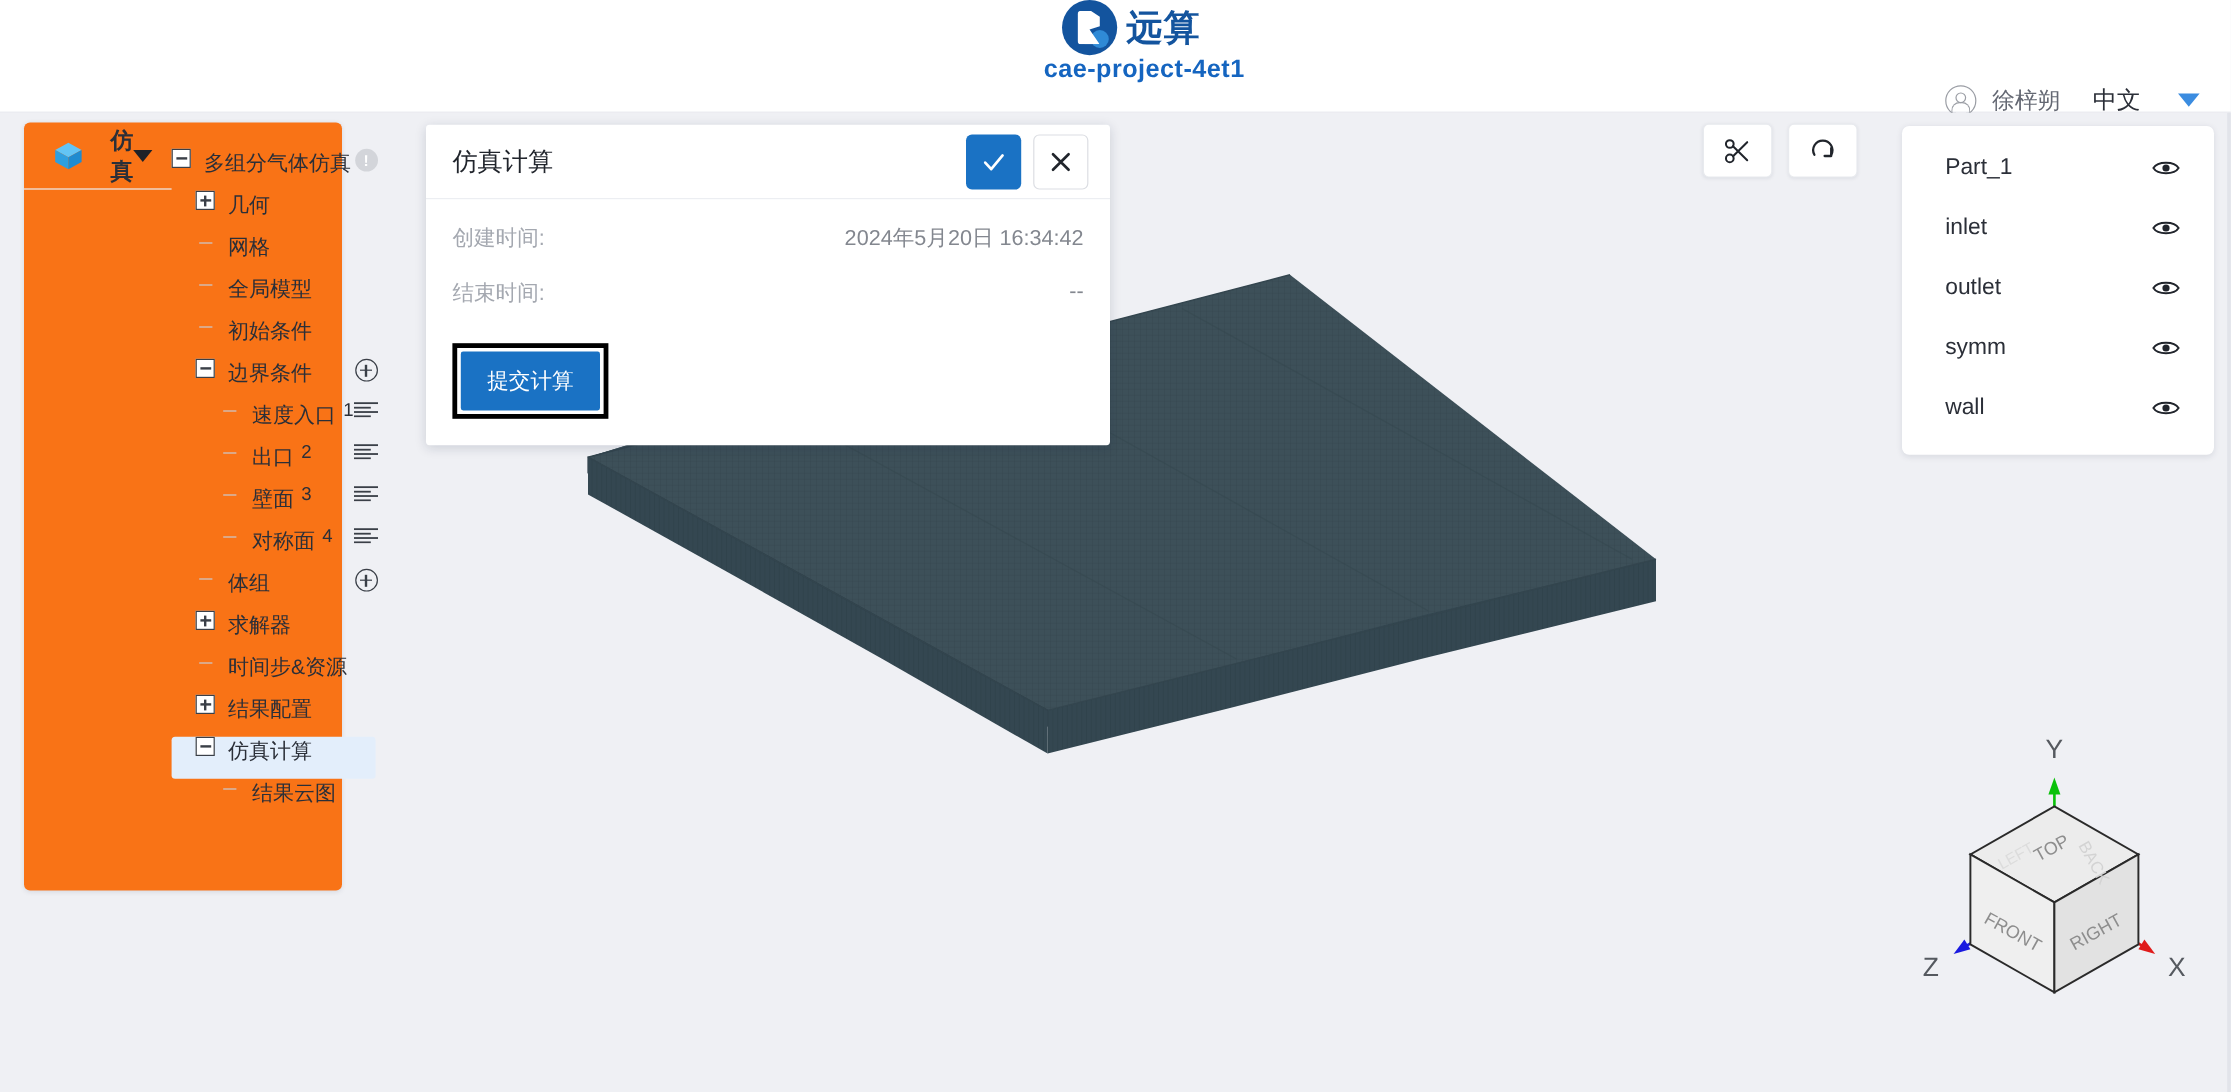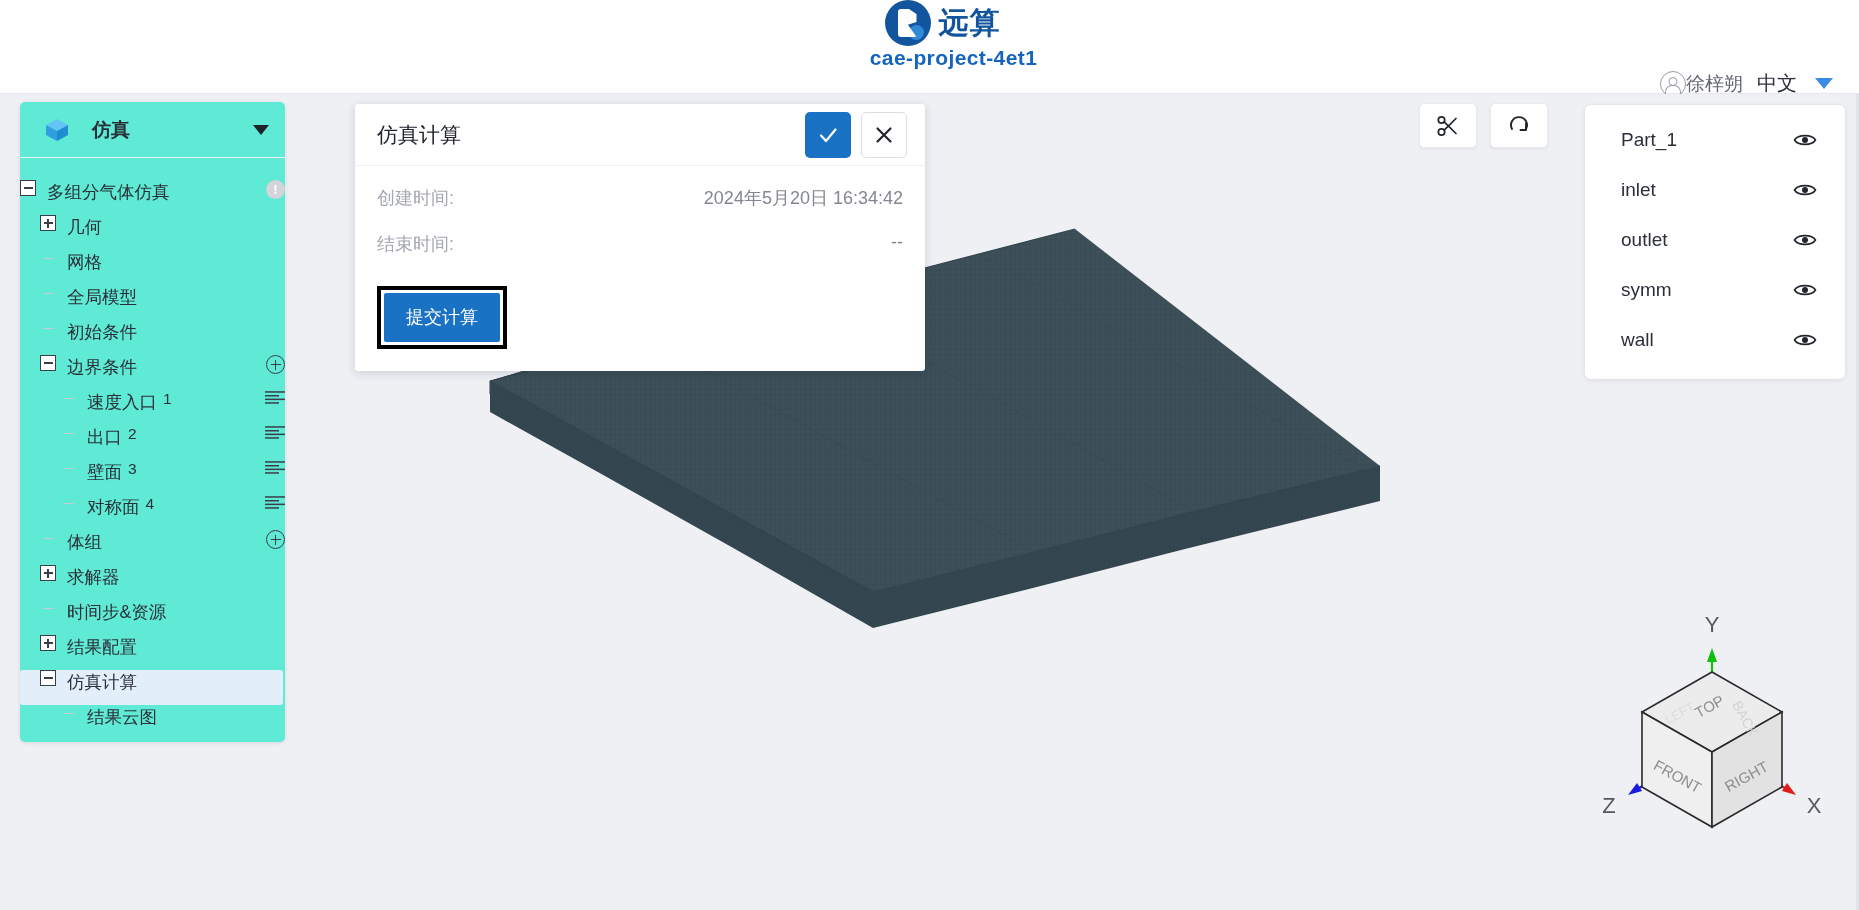--- a/index.html
+++ b/index.html
@@ -39,21 +39,21 @@
   .brand-name {
     font-size: 30px; font-weight: bold; color: #13549e;
     margin-left: 8px; letter-spacing: 1px;
   }
   .project-title {
     font-size: 21px; font-weight: bold; color: #1565c0;
     margin-left: 48px; letter-spacing: .4px;
   }
   .topbar-right {
     margin-left: auto; margin-right: 26px;
-    display: flex; align-items: center; 
+    display: flex; align-items: center; gap: 13px;
   }
   .avatar-icon {
     width: 26px; height: 26px; border-radius: 50%;
     border: 1.6px solid #9a9da4; position: relative; flex: none;
   }
   .avatar-icon::before {
     content: ""; position: absolute; left: 50%; top: 5px;
     transform: translateX(-50%);
     width: 7px; height: 7px; border-radius: 50%;
     border: 1.5px solid #9a9da4;
@@ -69,23 +69,23 @@
   .caret-blue {
     width: 0; height: 0; margin-left: 18px;
     border-left: 9px solid transparent; border-right: 9px solid transparent;
     border-top: 11px solid #3b8ce0;
   }
 
   
   .sidebar {
     position: absolute; left: 20px; top: 102px;
     width: 265px; height: 640px;
-    background: #5eead4; border-radius: 5px;
+    background: #f97316; border-radius: 5px;
     box-shadow: 0 1px 4px rgba(20,30,60,.10);
-    display: flex; flex-direction: column;
+    display: flex; flex-direction: row;
   }
   .sidebar-header {
     height: 56px; display: flex; align-items: center;
     padding: 0 16px 0 24px; border-bottom: 1px solid #eceef2;
   }
   .cube-icon { width: 26px; height: 26px; flex: none; }
   .sidebar-header-title {
     font-size: 19px; font-weight: bold; color: #2b2f38; margin-left: 22px;
   }
   .caret-dark {

